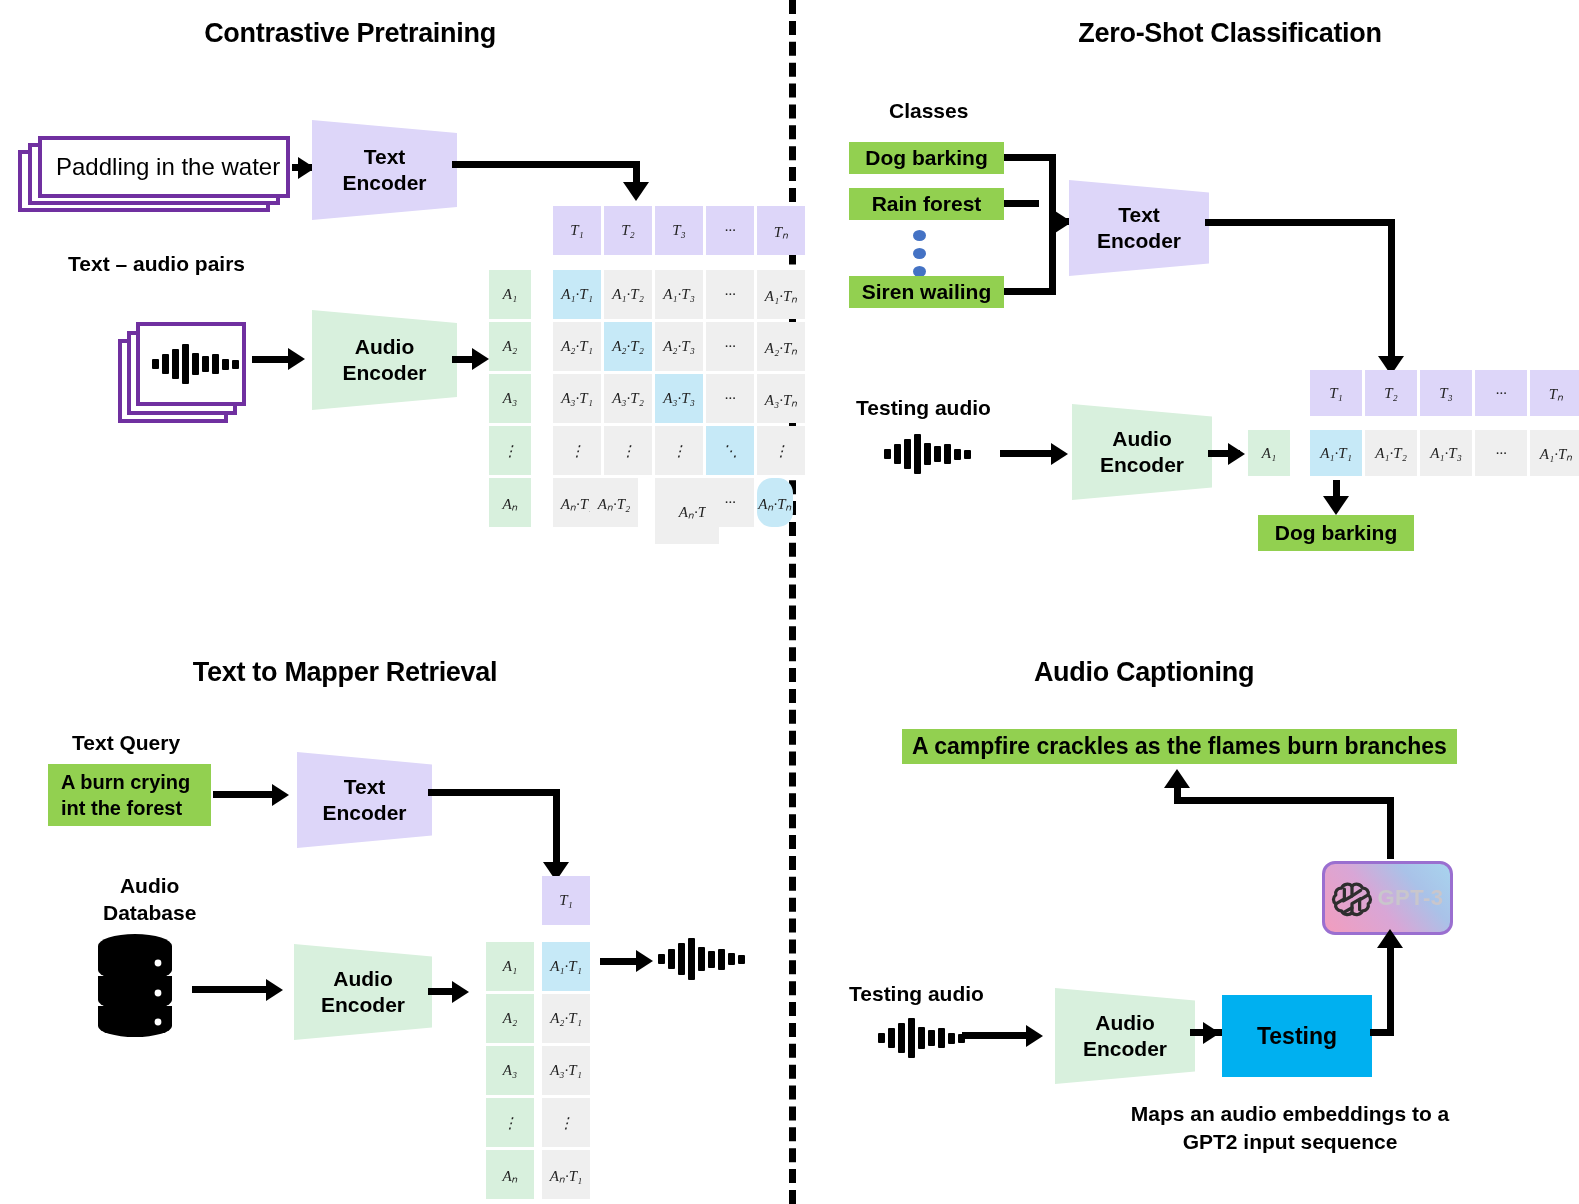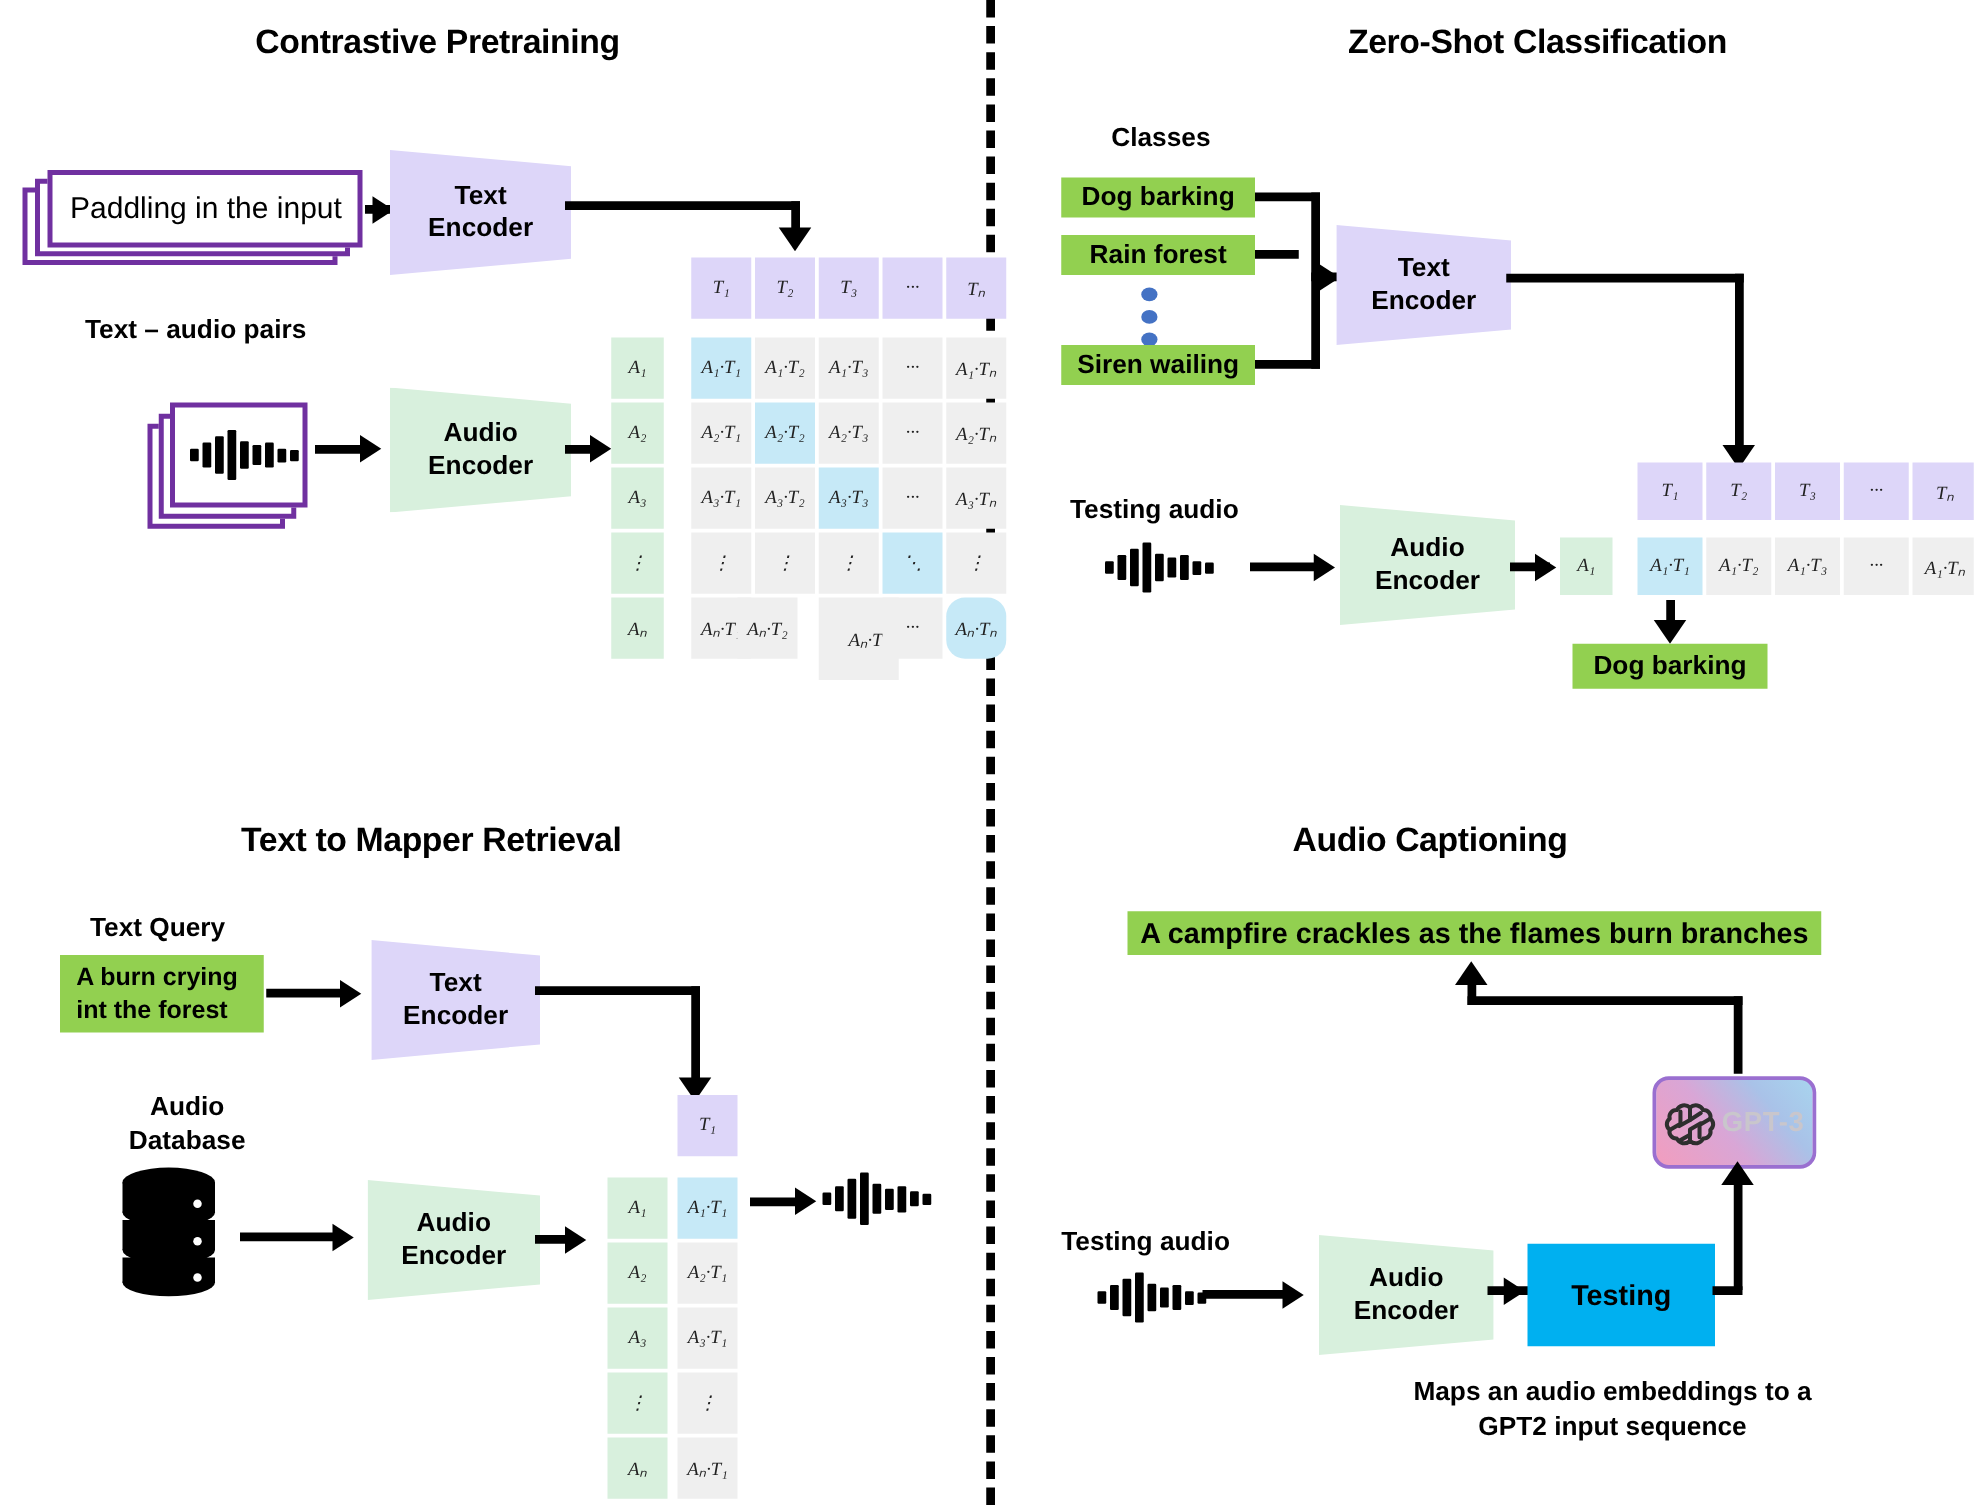--- a/index.html
+++ b/index.html
@@ -68,21 +68,21 @@
 </head>
 <body>
 
 <div class="abs divider"></div>
 
 <div class="abs title" style="left:0;top:18px;width:700px;">Contrastive Pretraining</div>
 
 <div class="card" style="left:18px;top:150px;width:252px;height:62px;"></div>
 <div class="card" style="left:28px;top:143px;width:252px;height:62px;"></div>
 <div class="card pad-box" style="left:38px;top:136px;width:252px;height:62px;">
-  <span>Paddling in the input</span>
+  <span>Paddling in the water</span>
 </div>
 
 <div class="hline" style="left:292px;top:164px;width:22px;"></div>
 <div class="ar-r" style="left:298px;top:157px;"></div>
 
 <div class="abs trapz tz-text" style="left:312px;top:120px;width:145px;height:100px;">
   <span>Text</span>
   <span>Encoder</span>
 </div>
 
@@ -146,21 +146,21 @@
     <div class="cell c-n" style="left: 268px; top: 168px; width: 48px; height: 49px;">A₃·Tₙ</div>
     <div class="cell c-n" style="left: 64px; top: 220px; width: 48px; height: 49px;">⋮</div>
     <div class="cell c-n" style="left: 115px; top: 220px; width: 48px; height: 49px;">⋮</div>
     <div class="cell c-n" style="left: 166px; top: 220px; width: 48px; height: 49px;">⋮</div>
     <div class="cell c-hi" style="left: 217px; top: 220px; width: 48px; height: 49px;">⋱</div>
     <div class="cell c-n" style="left: 268px; top: 220px; width: 48px; height: 49px;">⋮</div>
     <div class="cell c-n" style="left: 64px; top: 272px; width: 48px; height: 49px;">Aₙ·T₁</div>
     <div class="cell c-n" style="left: 101px; top: 272px; width: 48px; height: 49px;">Aₙ·T₂</div>
     <div class="cell c-n" style="left: 166px; top: 272px; width: 48px; height: 66px; padding-left: 16px;">Aₙ·T₃</div>
     <div class="cell c-n" style="left: 217px; top: 272px; width: 48px; height: 49px;">···</div>
-    <div class="cell c-hi" style="left: 268px; top: 272px; width: 48px; height: 49px; border-radius: 15px;">Aₙ·Tₙ</div>
+    <div class="cell c-hi" style="left: 268px; top: 272px; width: 36px; height: 49px; border-radius: 15px;">Aₙ·Tₙ</div>
   </div>
 
 <div class="abs title" style="left:880px;top:18px;width:700px;">Zero-Shot Classification</div>
 
 <div class="abs lbl" style="left:889px;top:99px;">Classes</div>
 
 <div class="abs chip" style="left:849px;top:142px;width:155px;height:32px;">Dog barking</div>
 <div class="abs chip" style="left:849px;top:188px;width:155px;height:32px;">Rain forest</div>
 <div class="dots-v" style="left:913px;top:230px;">
     <b></b>

